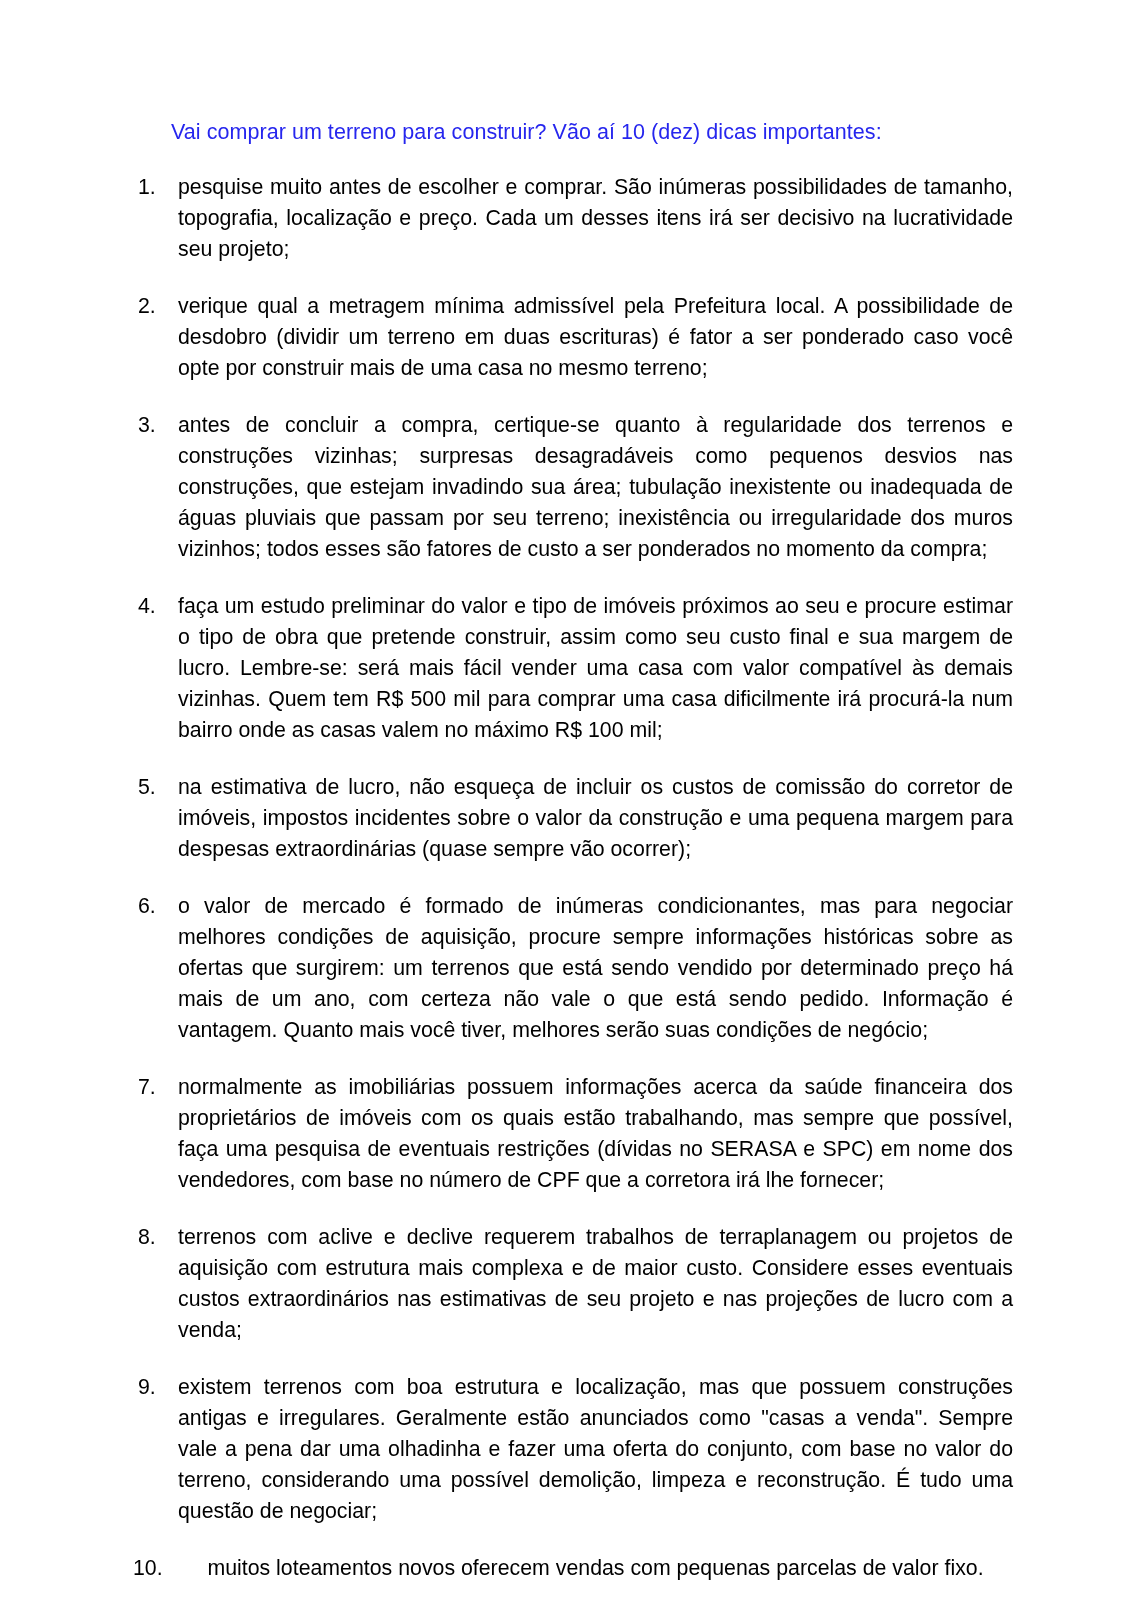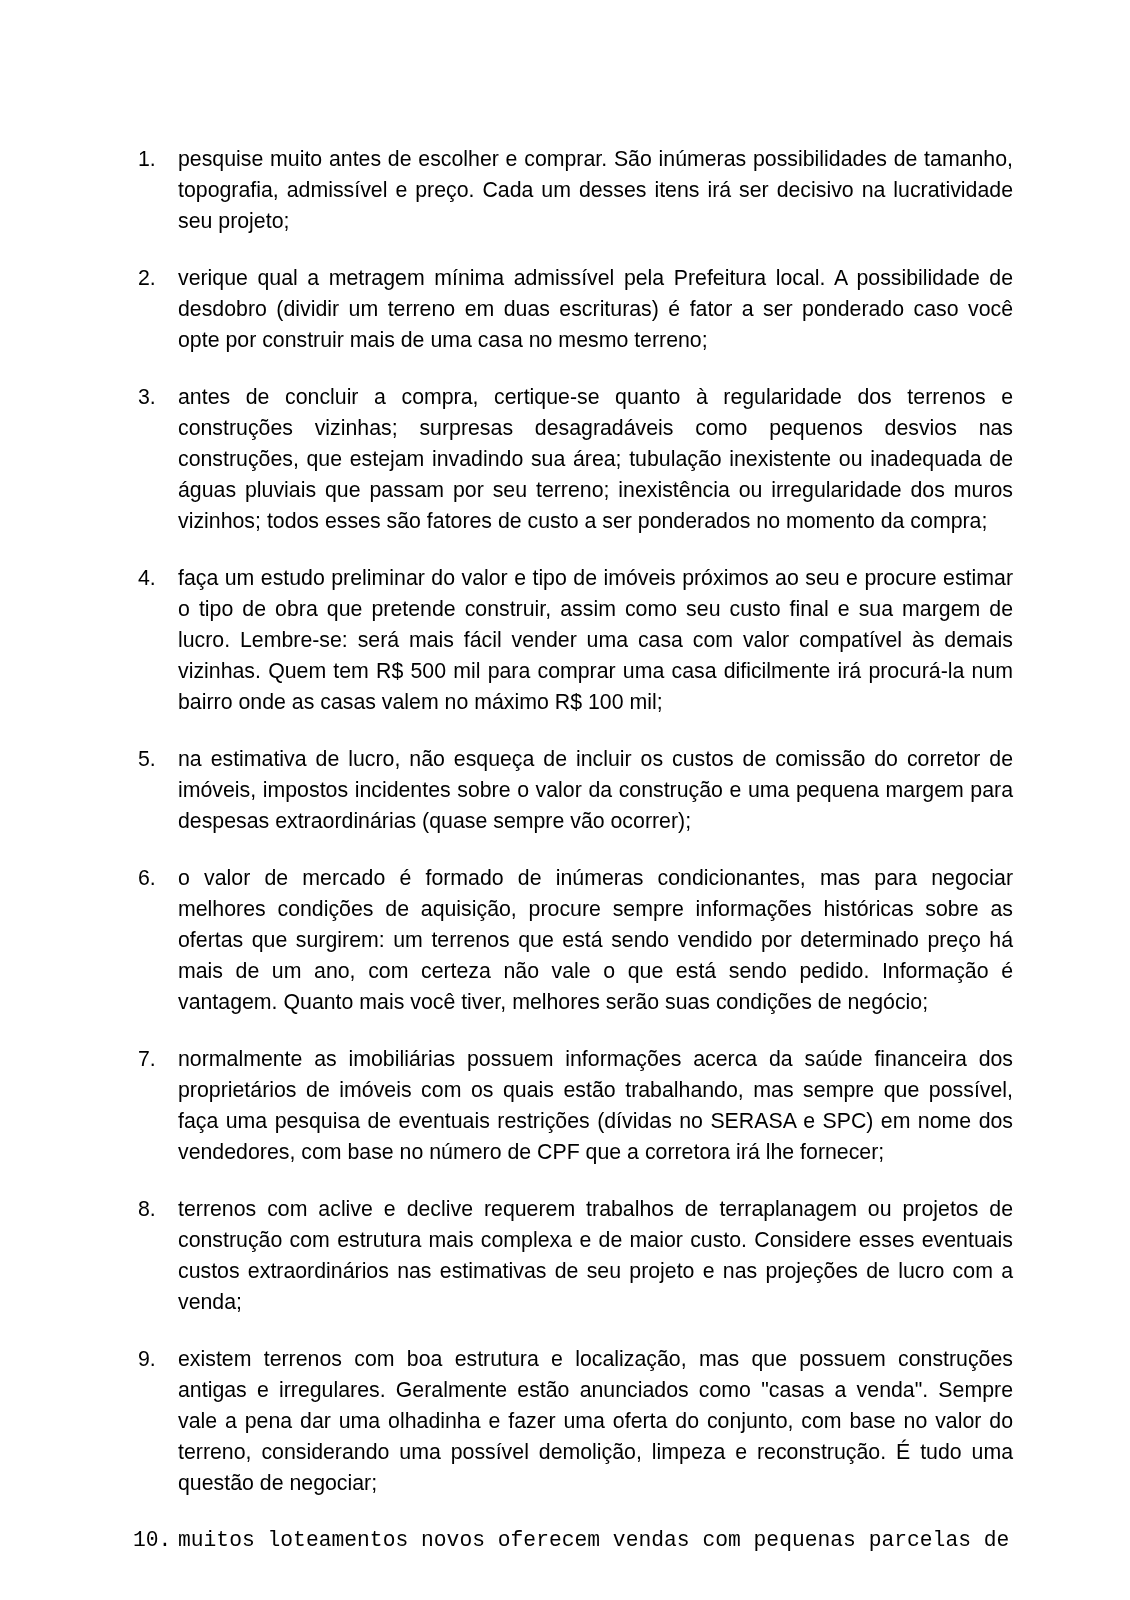--- a/index.html
+++ b/index.html
@@ -54,21 +54,20 @@
     position: absolute;
     left: 5px;
     top: 0;
     width: 34px;
     text-align: left;
     font-size: 21.3px;
     line-height: 31px;
   }
   ol.tips > li.wide-marker {
     padding-left: 45px;
-    font-family: Liberation Mono, monospace;
   }
   ol.tips > li.wide-marker .marker {
     left: 0px;
     width: 45px;
   }
   ol.tips > li .body {
     display: block;
   }
   
   ol.tips > li.clipped {
@@ -79,25 +78,26 @@
     text-align: center;
     white-space: nowrap;
   }
 </style>
 </head>
 <body>
 
 <div class="page">
   <div class="content">
 
+    <h1 class="doc-title">Vai comprar um terreno para construir? Vão aí 10 (dez) dicas importantes:</h1>
 
     <ol class="tips">
       <li>
         <span class="marker">1.</span>
-        <span class="body">pesquise muito antes de escolher e comprar. São inúmeras possibilidades de tamanho, topografia, admissível e preço. Cada um desses itens irá ser decisivo na lucratividade seu projeto;</span>
+        <span class="body">pesquise muito antes de escolher e comprar. São inúmeras possibilidades de tamanho, topografia, localização e preço. Cada um desses itens irá ser decisivo na lucratividade seu projeto;</span>
       </li>
       <li>
         <span class="marker">2.</span>
         <span class="body">verique qual a metragem mínima admissível pela Prefeitura local. A possibilidade de desdobro (dividir um terreno em duas escrituras) é fator a ser ponderado caso você opte por construir mais de uma casa no mesmo terreno;</span>
       </li>
       <li>
         <span class="marker">3.</span>
         <span class="body">antes de concluir a compra, certique-se quanto à regularidade dos terrenos e construções vizinhas; surpresas desagradáveis como pequenos desvios nas construções, que estejam invadindo sua área; tubulação inexistente ou inadequada de águas pluviais que passam por seu terreno; inexistência ou irregularidade dos muros vizinhos; todos esses são fatores de custo a ser ponderados no momento da compra;</span>
       </li>
       <li>
@@ -111,21 +111,21 @@
       <li>
         <span class="marker">6.</span>
         <span class="body">o valor de mercado é formado de inúmeras condicionantes, mas para negociar melhores condições de aquisição, procure sempre informações históricas sobre as ofertas que surgirem: um terrenos que está sendo vendido por determinado preço há mais de um ano, com certeza não vale o que está sendo pedido. Informação é vantagem. Quanto mais você tiver, melhores serão suas condições de negócio;</span>
       </li>
       <li>
         <span class="marker">7.</span>
         <span class="body">normalmente as imobiliárias possuem informações acerca da saúde financeira dos proprietários de imóveis com os quais estão trabalhando, mas sempre que possível, faça uma pesquisa de eventuais restrições (dívidas no SERASA e SPC) em nome dos vendedores, com base no número de CPF que a corretora irá lhe fornecer;</span>
       </li>
       <li>
         <span class="marker">8.</span>
-        <span class="body">terrenos com aclive e declive requerem trabalhos de terraplanagem ou projetos de construção com estrutura mais complexa e de maior custo. Considere esses eventuais custos extraordinários nas estimativas de seu projeto e nas projeções de lucro com a venda;</span>
+        <span class="body">terrenos com aclive e declive requerem trabalhos de terraplanagem ou projetos de aquisição com estrutura mais complexa e de maior custo. Considere esses eventuais custos extraordinários nas estimativas de seu projeto e nas projeções de lucro com a venda;</span>
       </li>
       <li>
         <span class="marker">9.</span>
         <span class="body">existem terrenos com boa estrutura e localização, mas que possuem construções antigas e irregulares. Geralmente estão anunciados como "casas a venda". Sempre vale a pena dar uma olhadinha e fazer uma oferta do conjunto, com base no valor do terreno, considerando uma possível demolição, limpeza e reconstrução. É tudo uma questão de negociar;</span>
       </li>
       <li class="wide-marker clipped">
         <span class="marker">10.</span>
         <span class="body">muitos loteamentos novos oferecem vendas com pequenas parcelas de valor fixo.</span>
       </li>
     </ol>

